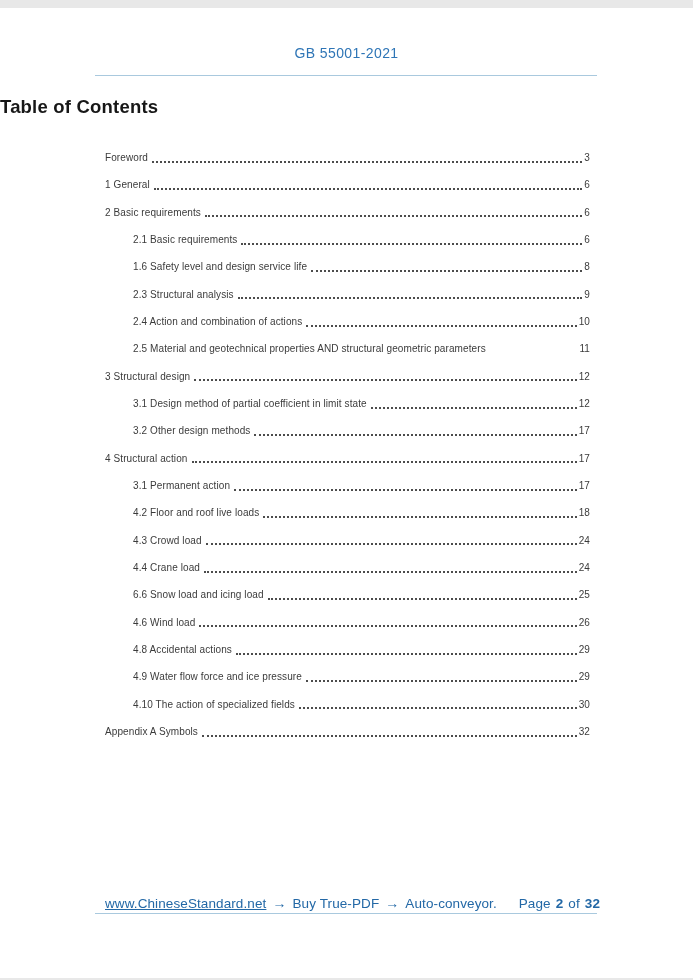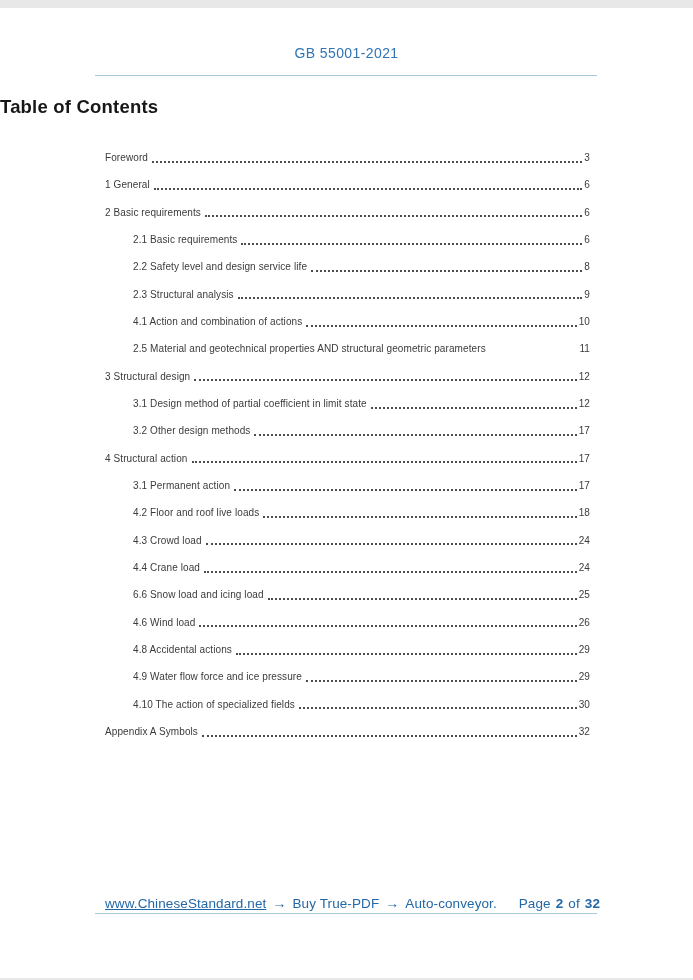--- a/index.html
+++ b/index.html
@@ -114,31 +114,31 @@
       <span class="toc-title">2 Basic requirements</span>
       <span class="toc-leader"></span>
       <span class="toc-page">6</span>
     </div>
       <div class="toc-row level-1">
       <span class="toc-title">2.1 Basic requirements</span>
       <span class="toc-leader"></span>
       <span class="toc-page">6</span>
     </div>
       <div class="toc-row level-1">
-      <span class="toc-title">2.2 Safety level and design service life</span>
+      <span class="toc-title">1.6 Safety level and design service life</span>
       <span class="toc-leader"></span>
       <span class="toc-page">8</span>
     </div>
       <div class="toc-row level-1">
       <span class="toc-title">2.3 Structural analysis</span>
       <span class="toc-leader"></span>
       <span class="toc-page">9</span>
     </div>
       <div class="toc-row level-1">
-      <span class="toc-title">4.1 Action and combination of actions</span>
+      <span class="toc-title">2.4 Action and combination of actions</span>
       <span class="toc-leader"></span>
       <span class="toc-page">10</span>
     </div>
       <div class="toc-row level-1 no-leader">
       <span class="toc-title">2.5 Material and geotechnical properties AND structural geometric parameters</span>
       <span class="toc-leader"></span>
       <span class="toc-page">11</span>
     </div>
       <div class="toc-row">
       <span class="toc-title">3 Structural design</span>

